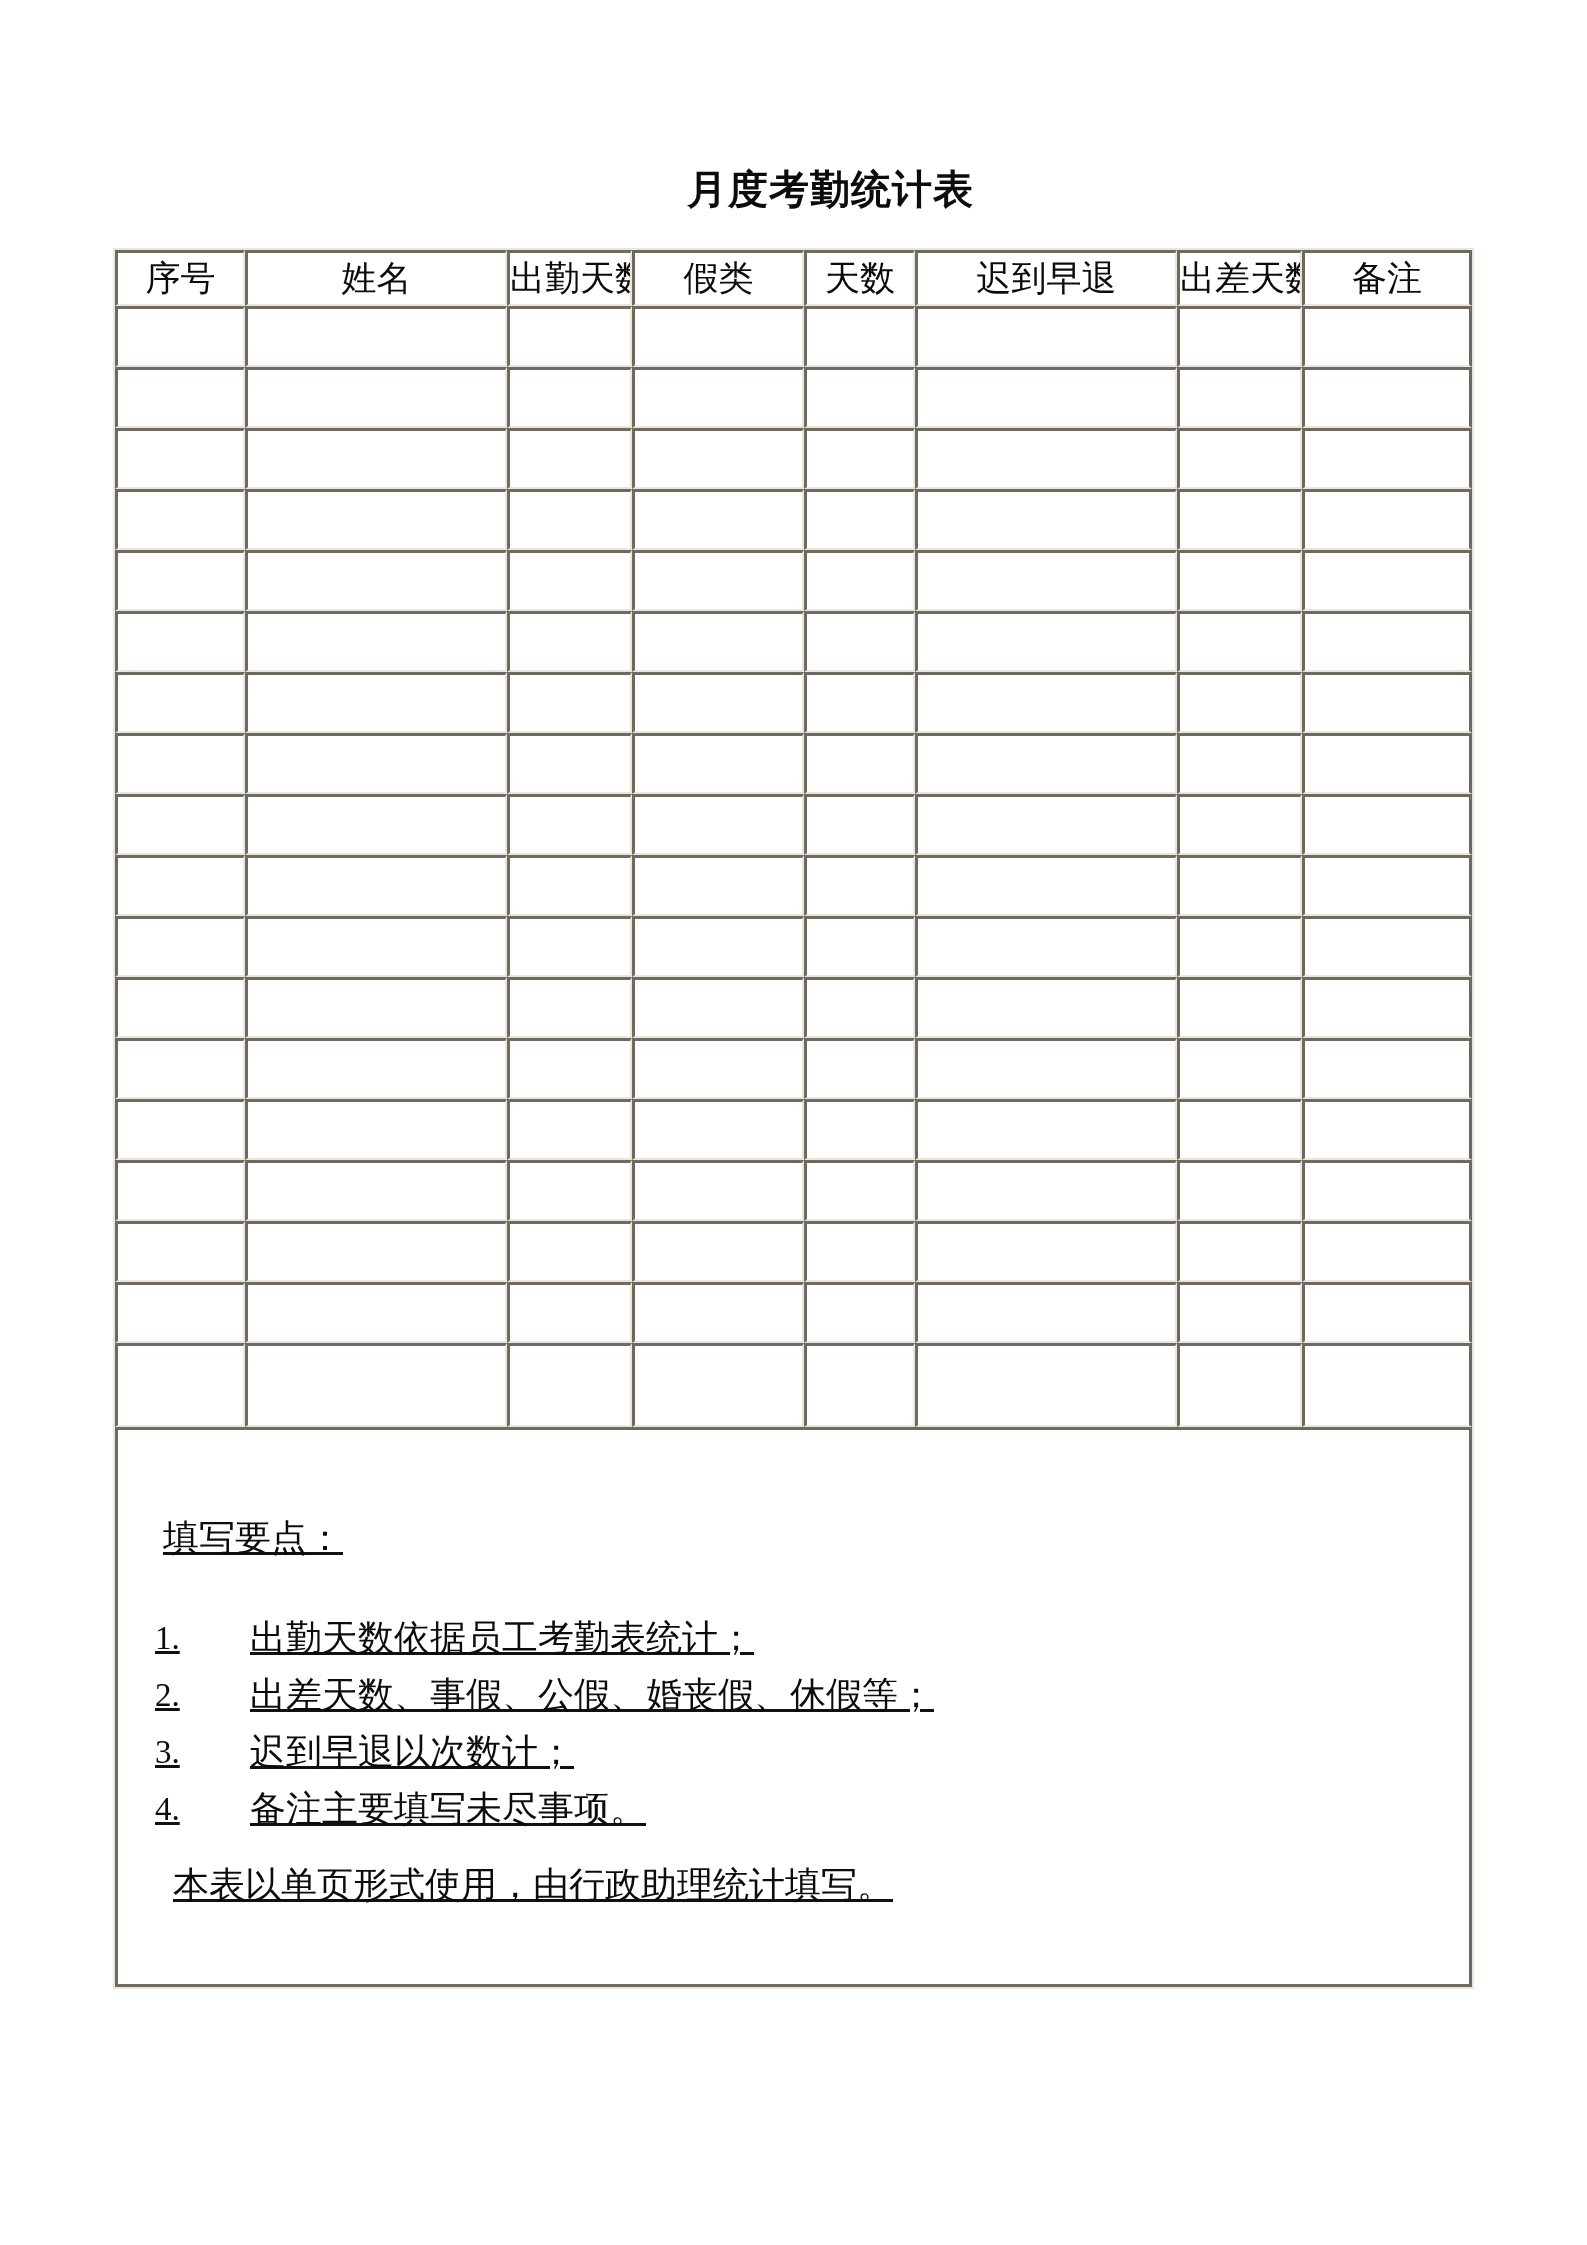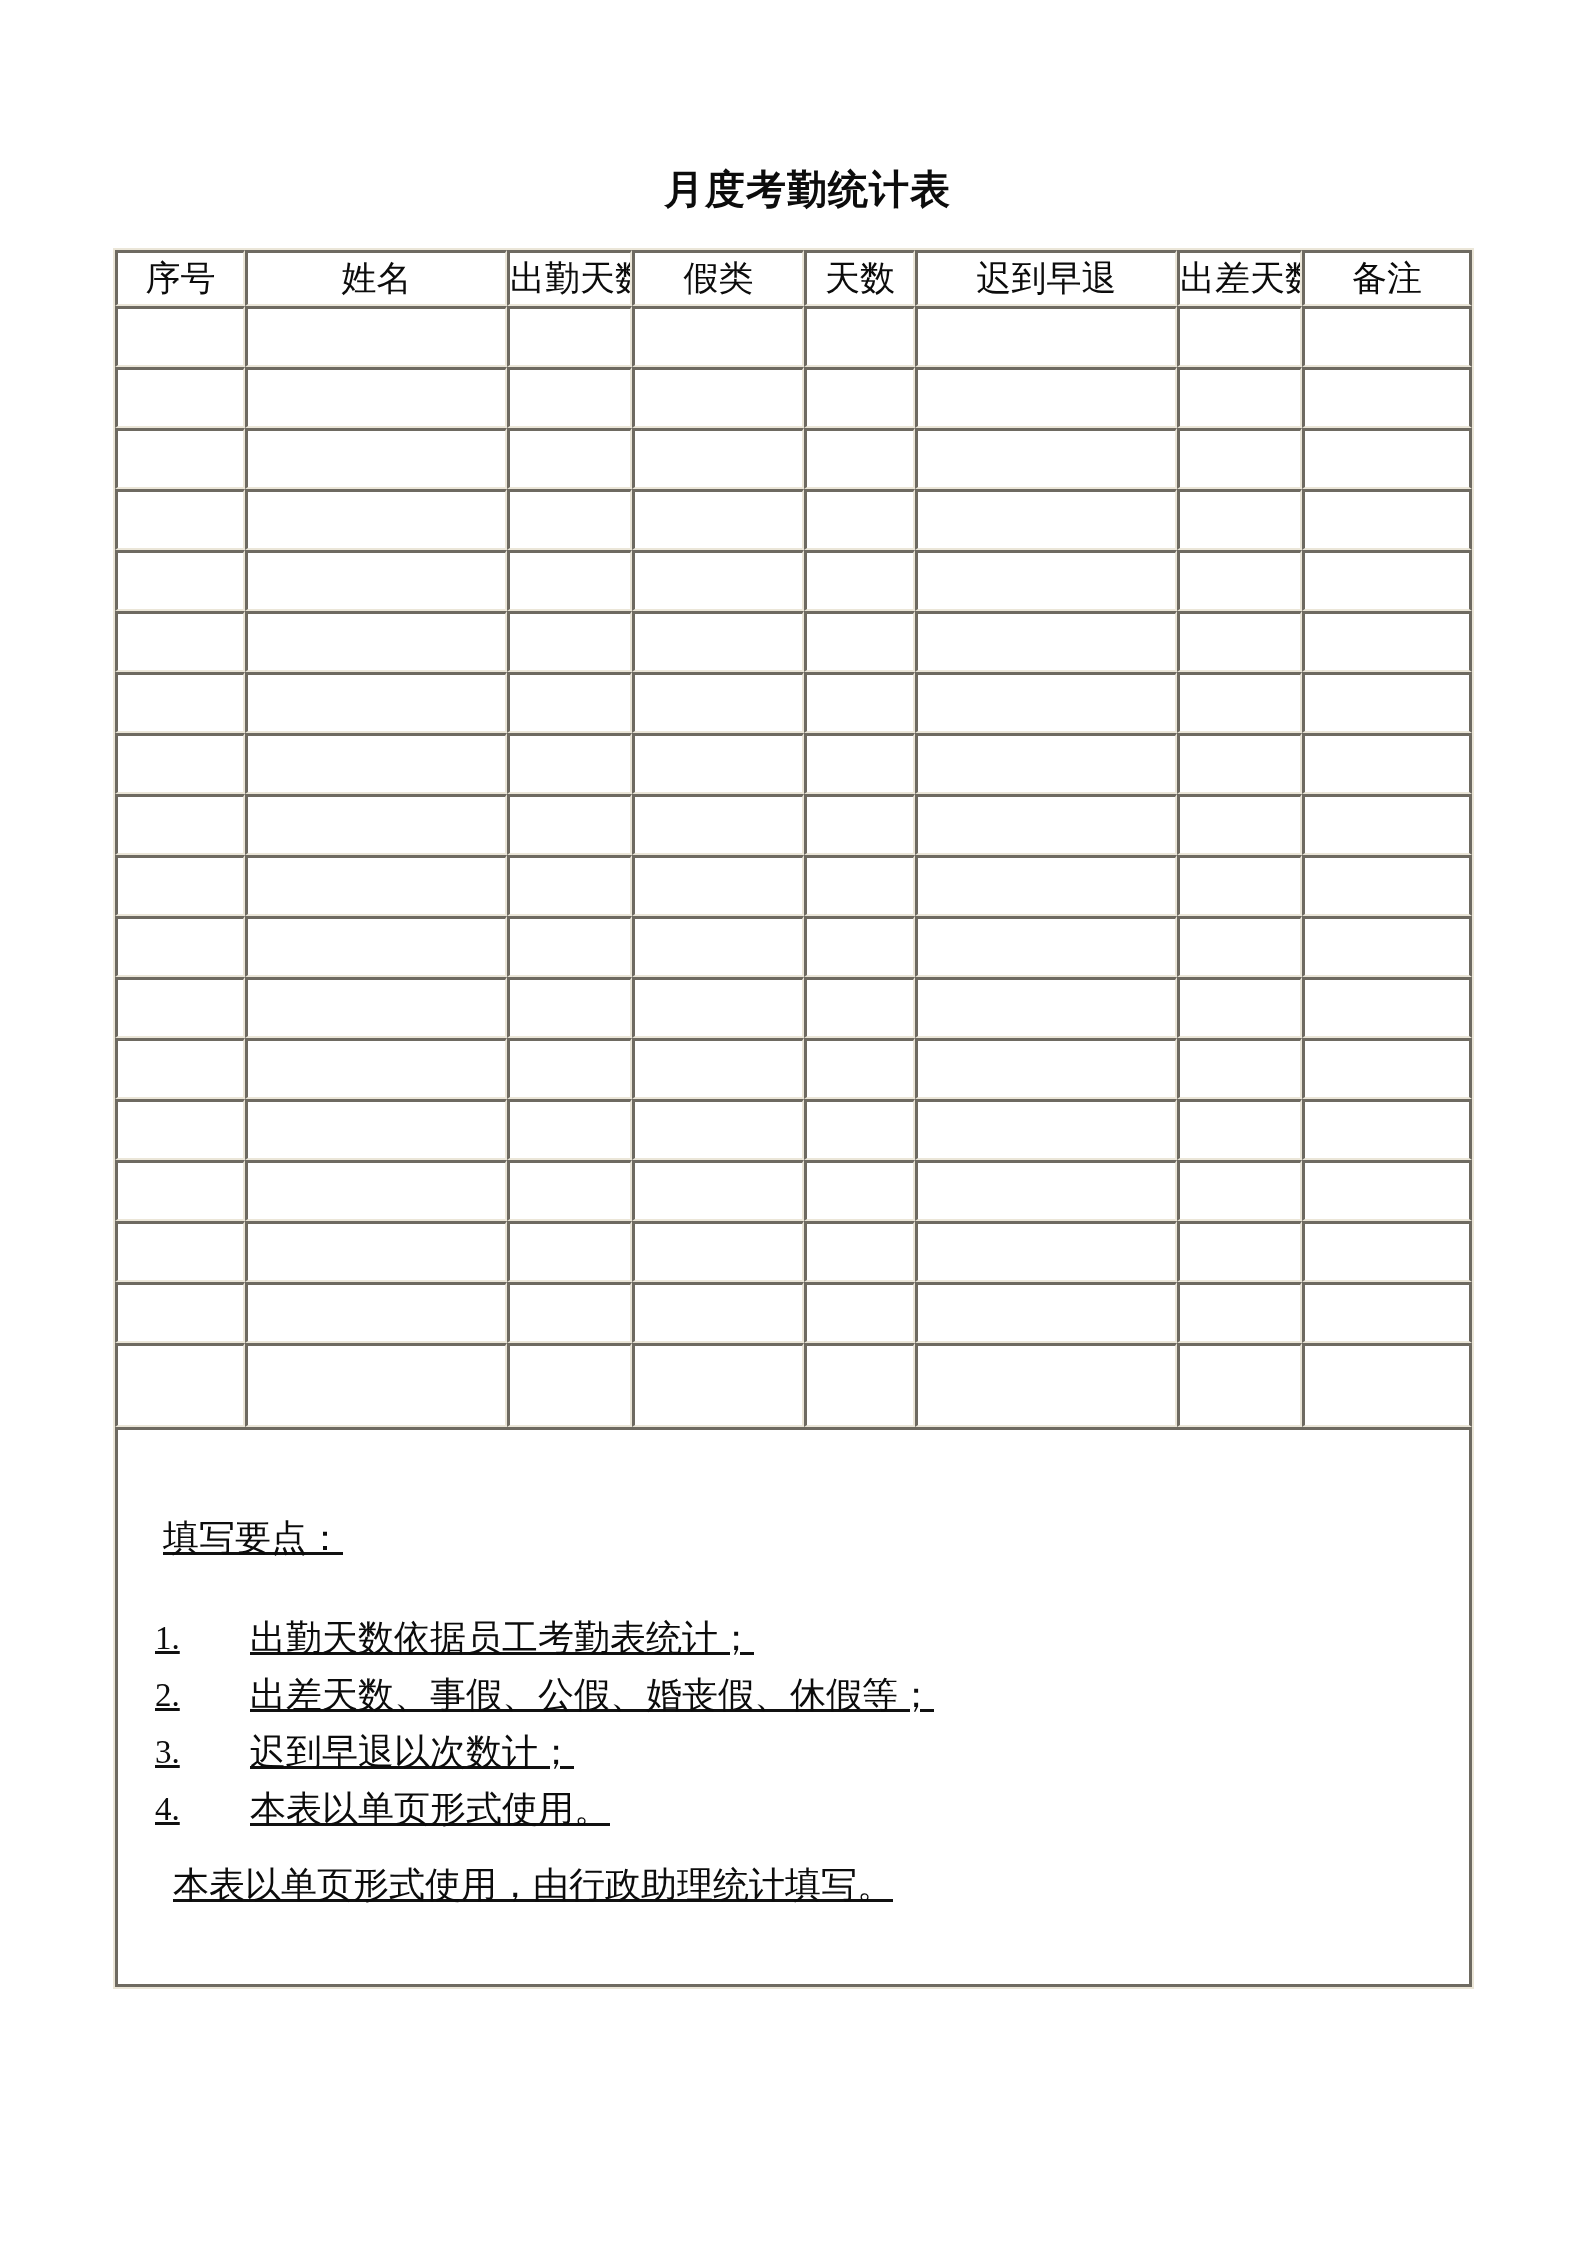--- a/index.html
+++ b/index.html
@@ -18,21 +18,21 @@
     position:relative;
     width:1587px;
     height:2245px;
     background:var(--pagebg);
     overflow:hidden;
   }
   .doc-title{
     width:1357px;
     margin:166px 0 0 113px;
     position:relative;
-    left:16px;
+    left:39px;
     text-align:center;
     font-size:40px;
     font-weight:bold;
     line-height:48px;
     letter-spacing:1px;
     color:#0c0c0c;
   }
   table.sheet{
     table-layout:fixed;
     border-collapse:separate;
@@ -302,21 +302,21 @@
                 <div class="note-line">
                   <span class="note-num">2.</span>
                   <span class="note-text">出差天数、事假、公假、婚丧假、休假等；</span>
                 </div>
                 <div class="note-line">
                   <span class="note-num">3.</span>
                   <span class="note-text">迟到早退以次数计；</span>
                 </div>
                 <div class="note-line">
                   <span class="note-num">4.</span>
-                  <span class="note-text">本表以单页形式使用。</span>
+                  <span class="note-text">备注主要填写未尽事项。</span>
                 </div>
               </div>
             <div class="notes-footer">本表以单页形式使用，由行政助理统计填写。</div>
           </div>
         </td>
       </tr>
     </tbody>
   </table>
 
 </div>

